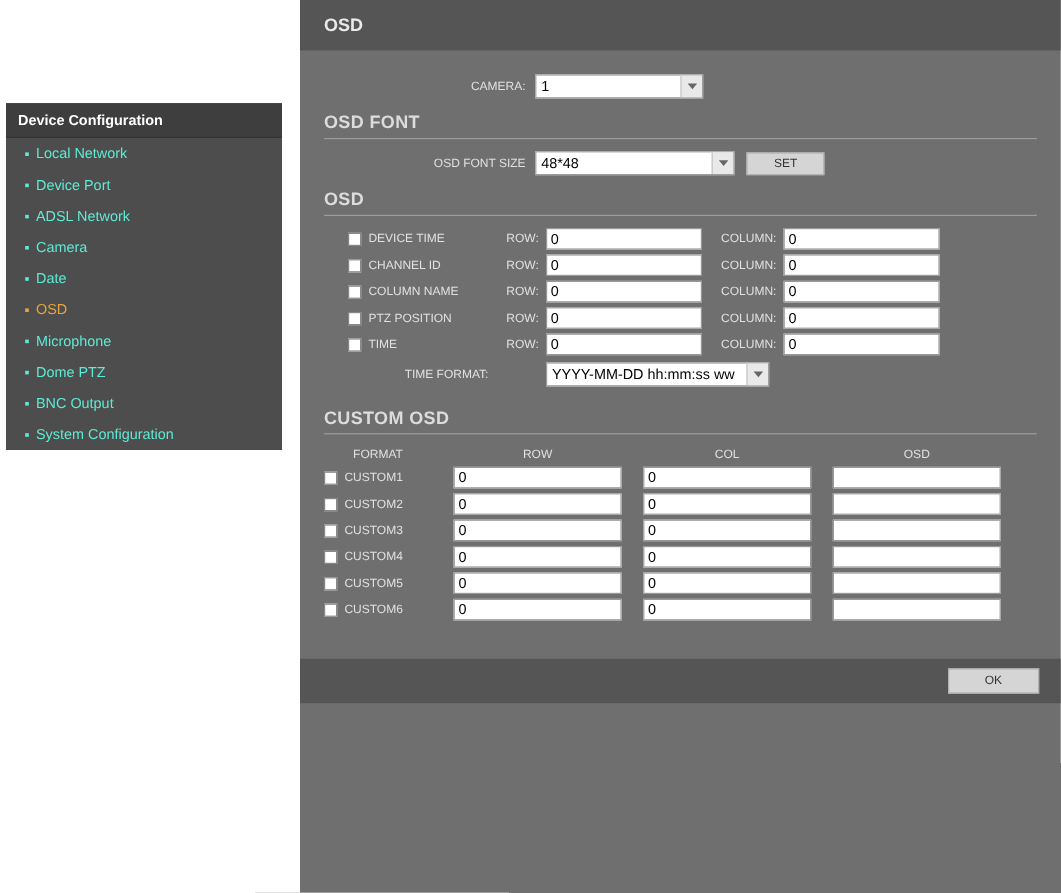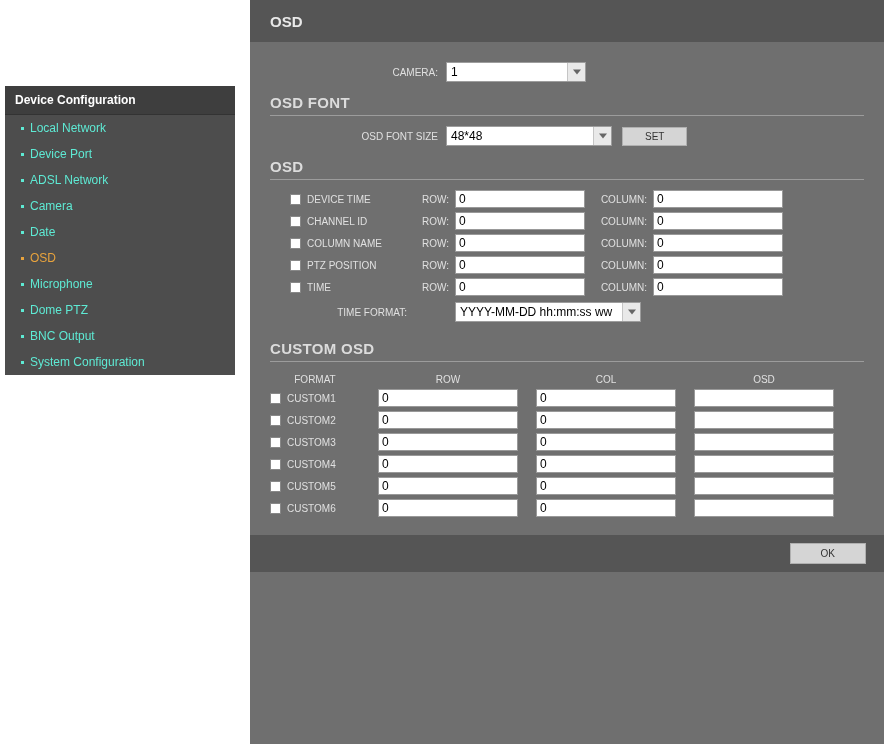--- a/index.html
+++ b/index.html
@@ -136,20 +136,21 @@
   .cust-c1 { width: 90px; display:flex; align-items:center; gap:6px; }
   .cust-c1 .lbl { color: #e0e0e0; font-size: 10px; }
   .cust-c2, .cust-c3, .cust-c4 { width: 140px; }
   .cust-c2 input, .cust-c3 input, .cust-c4 input { width: 100%; }
   .cust-head .cust-c1h { width: 90px; text-align:center; color:#e0e0e0; font-size:10px;}
   
   .footer {
     background: #555;
     padding: 8px 18px;
     display: flex; justify-content: flex-end;
+    margin-top: 14px;
   }
 </style>
 </head>
 <body>
 
 <div class="sidebar">
   <div class="sidebar-header">Device Configuration</div>
   <div id="sidebar-items">
       <div class="sidebar-item">
         <span class="bullet"></span>

